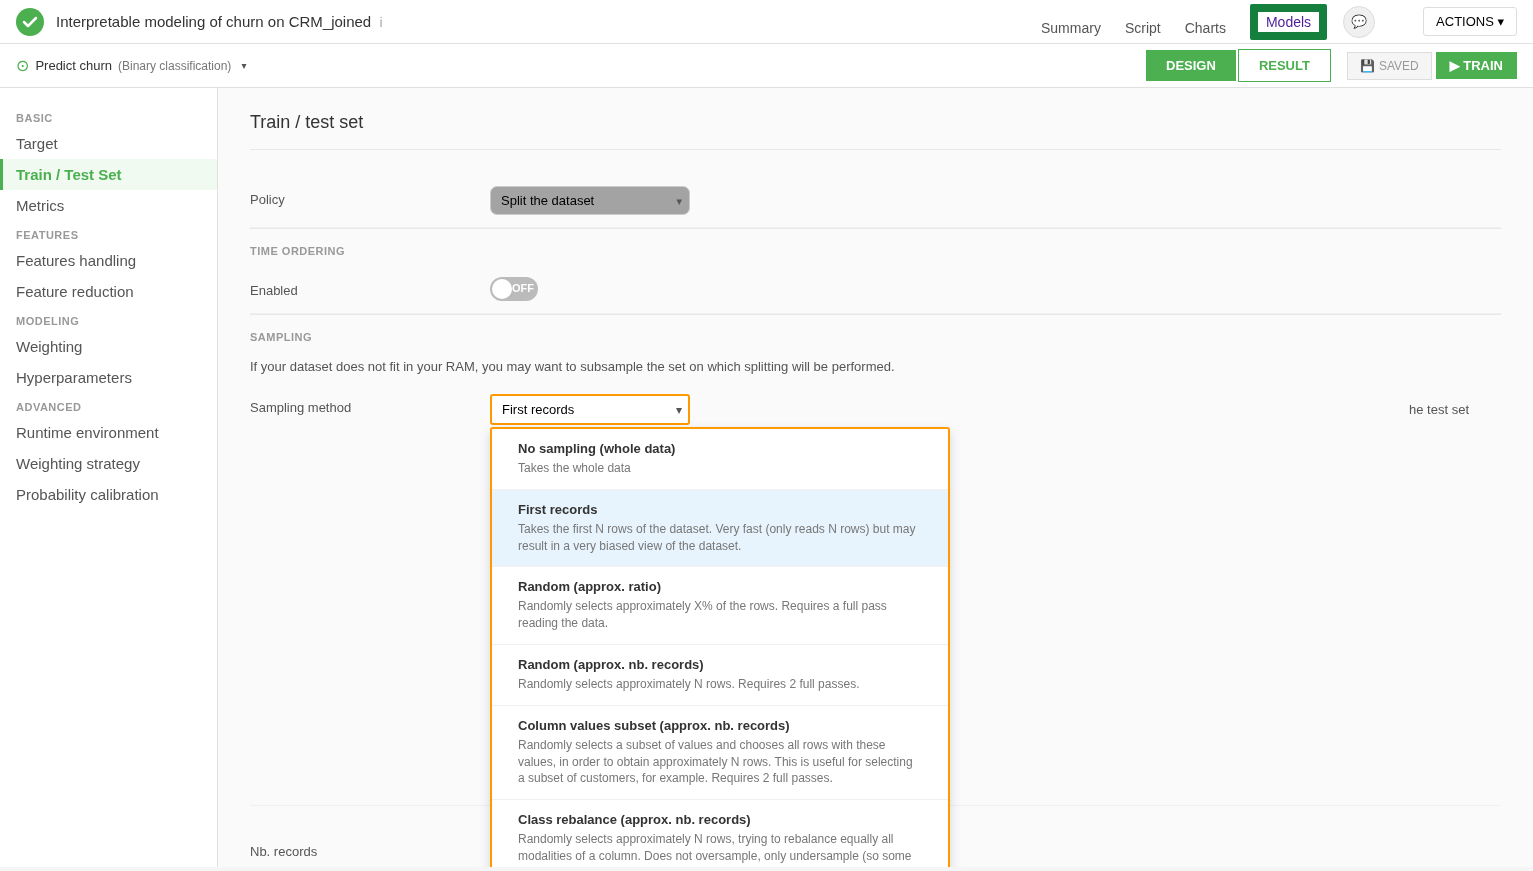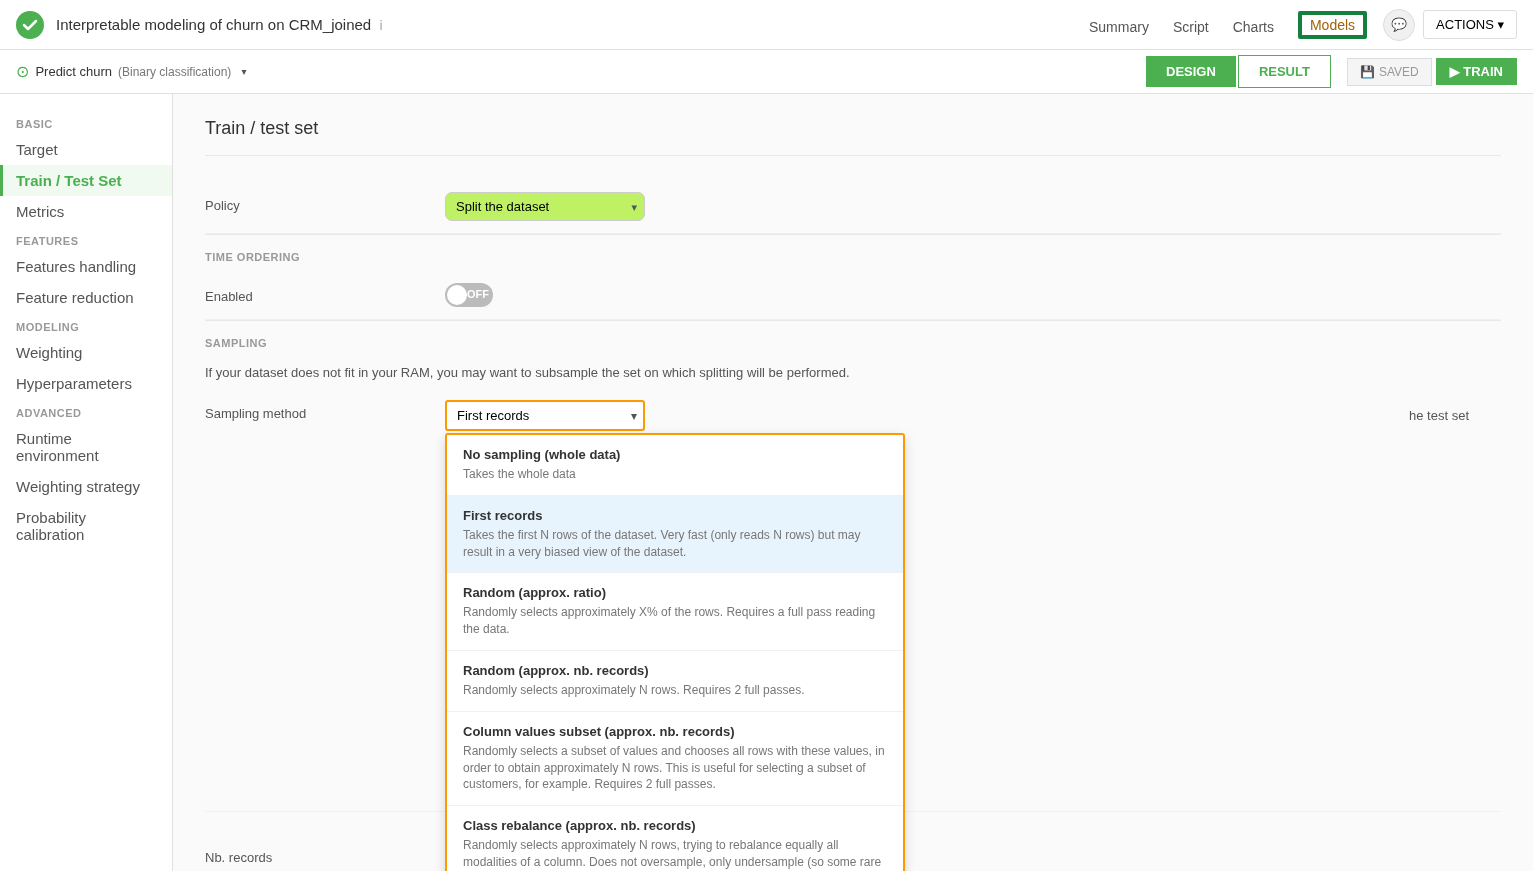--- a/index.html
+++ b/index.html
@@ -1,53 +1,53 @@
 <!DOCTYPE html>
 <html><head>
   <meta charset="utf-8">
   <style>
     * { box-sizing: border-box; margin: 0; padding: 0; }
     body { font-family: -apple-system, BlinkMacSystemFont, 'Segoe UI', sans-serif; font-size: 13px; background: #f5f5f5; color: #333; }
 
     
     .top-header {
       display: flex; align-items: center; background: #fff; border-bottom: 1px solid #e0e0e0;
-      padding: 0 16px; height: 50px; position: relative;
+      padding: 0 16px; height: 44px; position: relative;
     }
     .logo { width: 28px; height: 28px; margin-right: 12px; flex-shrink: 0; }
     .logo svg { width: 28px; height: 28px; }
     .project-title { font-size: 15px; font-weight: 500; color: #333; }
     .header-info-icon { margin-left: 8px; color: #aaa; cursor: pointer; font-size: 14px; }
     .header-spacer { flex: 1; }
     .header-nav { display: flex; align-items: flex-end; gap: 24px; margin-right: 16px; }
     .header-nav-item { font-size: 14px; color: #555; cursor: pointer; padding: 4px 0; }
-    .header-nav-item.active { color: #a16207; border: 4px solid #15803d; padding: 2px 8px; border-radius: 2px; }
+    .header-nav-item.active { color: #4c1d95; border: 8px solid #15803d; padding: 2px 8px; border-radius: 2px; }
     .header-chat-btn { width: 32px; height: 32px; border-radius: 50%; background: #f0f0f0; display: flex; align-items: center; justify-content: center; cursor: pointer; margin-right: 8px; border: 1px solid #ddd; }
-    .actions-btn { background: #fff; border: 1px solid #ddd; padding: 6px 12px; border-radius: 3px; cursor: pointer; font-size: 13px; display: flex; align-items: center; gap: 4px; }
+    .actions-btn { background: #fff; border: 1px solid #ddd; padding: 6px 12px; border-radius: 3px; cursor: pointer; font-size: 13px; display: flex; align-items: center; gap: 4px; margin-left: 40px; }
 
     
     .sub-header {
       display: flex; align-items: center; background: #fff; border-bottom: 1px solid #e0e0e0;
       padding: 0 16px; height: 44px;
     }
     .predict-label { display: flex; align-items: center; gap: 6px; font-size: 13px; color: #333; }
     .predict-icon { color: #4caf50; font-size: 16px; }
     .predict-type { color: #777; font-size: 12px; }
     .dropdown-arrow { font-size: 10px; color: #555; cursor: pointer; margin-left: 4px; }
     .sub-header-spacer { flex: 1; }
     .design-btn { background: #4caf50; color: #fff; border: none; padding: 8px 20px; font-size: 13px; font-weight: 600; cursor: pointer; margin-right: 2px; margin-left: 44px; }
     .result-btn { background: transparent; color: #4caf50; border: 1px solid #4caf50; padding: 8px 20px; font-size: 13px; font-weight: 600; cursor: pointer; margin-right: 16px; }
     .saved-btn { background: #f5f5f5; border: 1px solid #ddd; padding: 6px 12px; font-size: 12px; color: #999; cursor: pointer; display: flex; align-items: center; gap: 4px; margin-right: 4px; }
     .train-btn { background: #4caf50; color: #fff; border: none; padding: 6px 14px; font-size: 13px; font-weight: 600; cursor: pointer; display: flex; align-items: center; gap: 6px; }
 
     
     .layout { display: flex; height: calc(871px - 92px); }
 
     
-    .sidebar { width: 173px; background: #fff; border-right: 1px solid #e0e0e0; padding: 16px 0; overflow-y: auto; flex-shrink: 0; }
+    .sidebar { width: 218px; background: #fff; border-right: 1px solid #e0e0e0; padding: 16px 0; overflow-y: auto; flex-shrink: 0; }
     .sidebar-section-label { font-size: 11px; font-weight: 700; color: #999; text-transform: uppercase; padding: 8px 16px 4px; letter-spacing: 0.5px; }
     .sidebar-item { padding: 7px 16px; font-size: 15px; color: #555; cursor: pointer; display: flex; align-items: center; }
     .sidebar-item.active { color: #4caf50; font-weight: 600; border-left: 3px solid #4caf50; padding-left: 13px; background: #f0faf0; }
 
     
     .main-content { flex: 1; background: #fafafa; overflow-y: auto; padding: 24px 32px; position: relative; }
     .section-title { font-size: 18px; font-weight: 400; color: #333; margin-bottom: 24px; border-bottom: 1px solid #e8e8e8; padding-bottom: 16px; }
 
     .form-row { display: flex; align-items: flex-start; padding: 12px 0; border-bottom: 1px solid #f0f0f0; }
     .form-label { width: 240px; font-size: 13px; color: #555; padding-top: 6px; flex-shrink: 0; }
@@ -62,32 +62,32 @@
     .toggle-thumb { width: 20px; height: 20px; background: #fff; border-radius: 50%; position: absolute; top: 2px; left: 2px; }
     .toggle-label { font-size: 11px; font-weight: 600; color: #fff; position: absolute; right: 4px; top: 5px; }
 
     
     .dropdown-container { position: relative; display: inline-block; }
     .dropdown-select { width: 200px; padding: 6px 30px 6px 10px; border: 2px solid #f90; border-radius: 3px; background: #fff; font-size: 13px; appearance: none; cursor: pointer; }
     .dropdown-arrow-icon { position: absolute; right: 8px; top: 50%; transform: translateY(-50%); pointer-events: none; font-size: 12px; color: #555; }
 
     
     .dropdown-menu { position: absolute; top: calc(100% + 2px); left: 0; width: 460px; background: #fff; border: 2px solid #f90; border-radius: 3px; z-index: 100; box-shadow: 0 4px 12px rgba(0,0,0,0.15); max-height: 450px; overflow-y: auto; }
-    .dropdown-item { padding: 12px 16px; border-bottom: 1px solid #f0f0f0; cursor: pointer; }
+    .dropdown-item { padding: 12px 26px; border-bottom: 1px solid #f0f0f0; cursor: pointer; }
     .dropdown-item:last-child { border-bottom: none; }
     .dropdown-item.selected { background: #e8f4fd; }
     .dropdown-item-title { font-size: 13px; font-weight: 600; color: #333; margin-bottom: 4px; }
     .dropdown-item-desc { font-size: 12px; color: #777; line-height: 1.4; }
 
     
     .dropdown-menu::-webkit-scrollbar { width: 6px; }
     .dropdown-menu::-webkit-scrollbar-track { background: #f0f0f0; }
     .dropdown-menu::-webkit-scrollbar-thumb { background: #ccc; border-radius: 3px; }
     .policy-select-wrap { display: inline-flex; align-items: center; position: relative; }
-    .policy-select { width: 200px; padding: 6px 28px 6px 10px; border: 1px solid #ccc; border-radius: 7px; background: #bef264; font-size: 13px; appearance: none; cursor: pointer; }
+    .policy-select { width: 200px; padding: 6px 28px 6px 10px; border: 1px solid #ccc; border-radius: 7px; background: #a3a3a3; font-size: 13px; appearance: none; cursor: pointer; }
     .policy-arrow { position: absolute; right: 8px; top: 50%; transform: translateY(-50%); font-size: 11px; color: #555; pointer-events: none; }
 
     .info-text { font-size: 13px; color: #555; padding: 8px 0; }
 
     .nb-input { width: 200px; padding: 6px 10px; border: 1px solid #ccc; border-radius: 3px; font-size: 13px; }
   </style>
 </head>
 <body>
 
 <div class="top-header">

